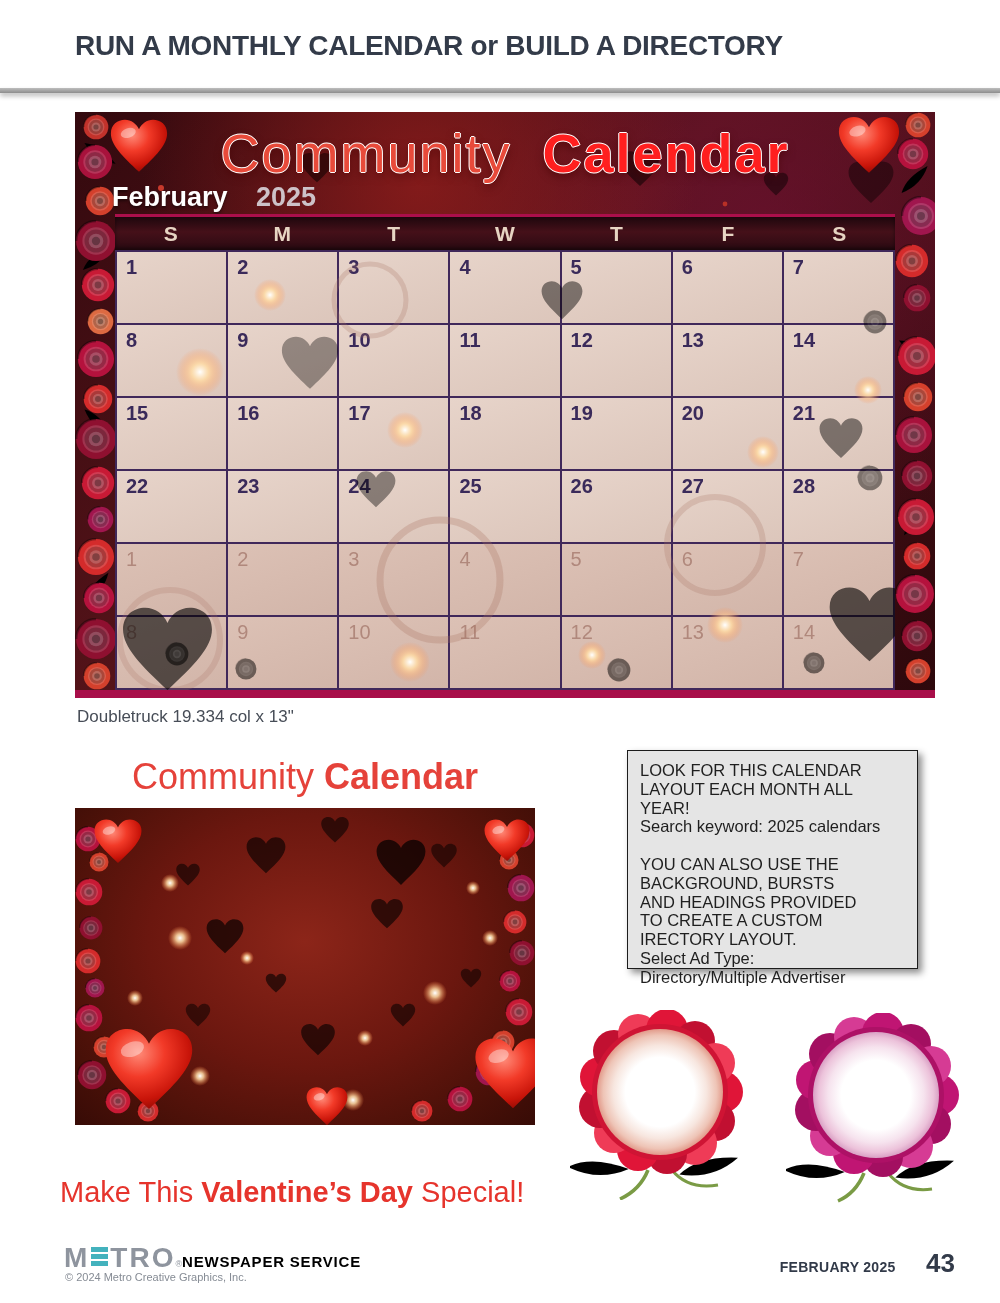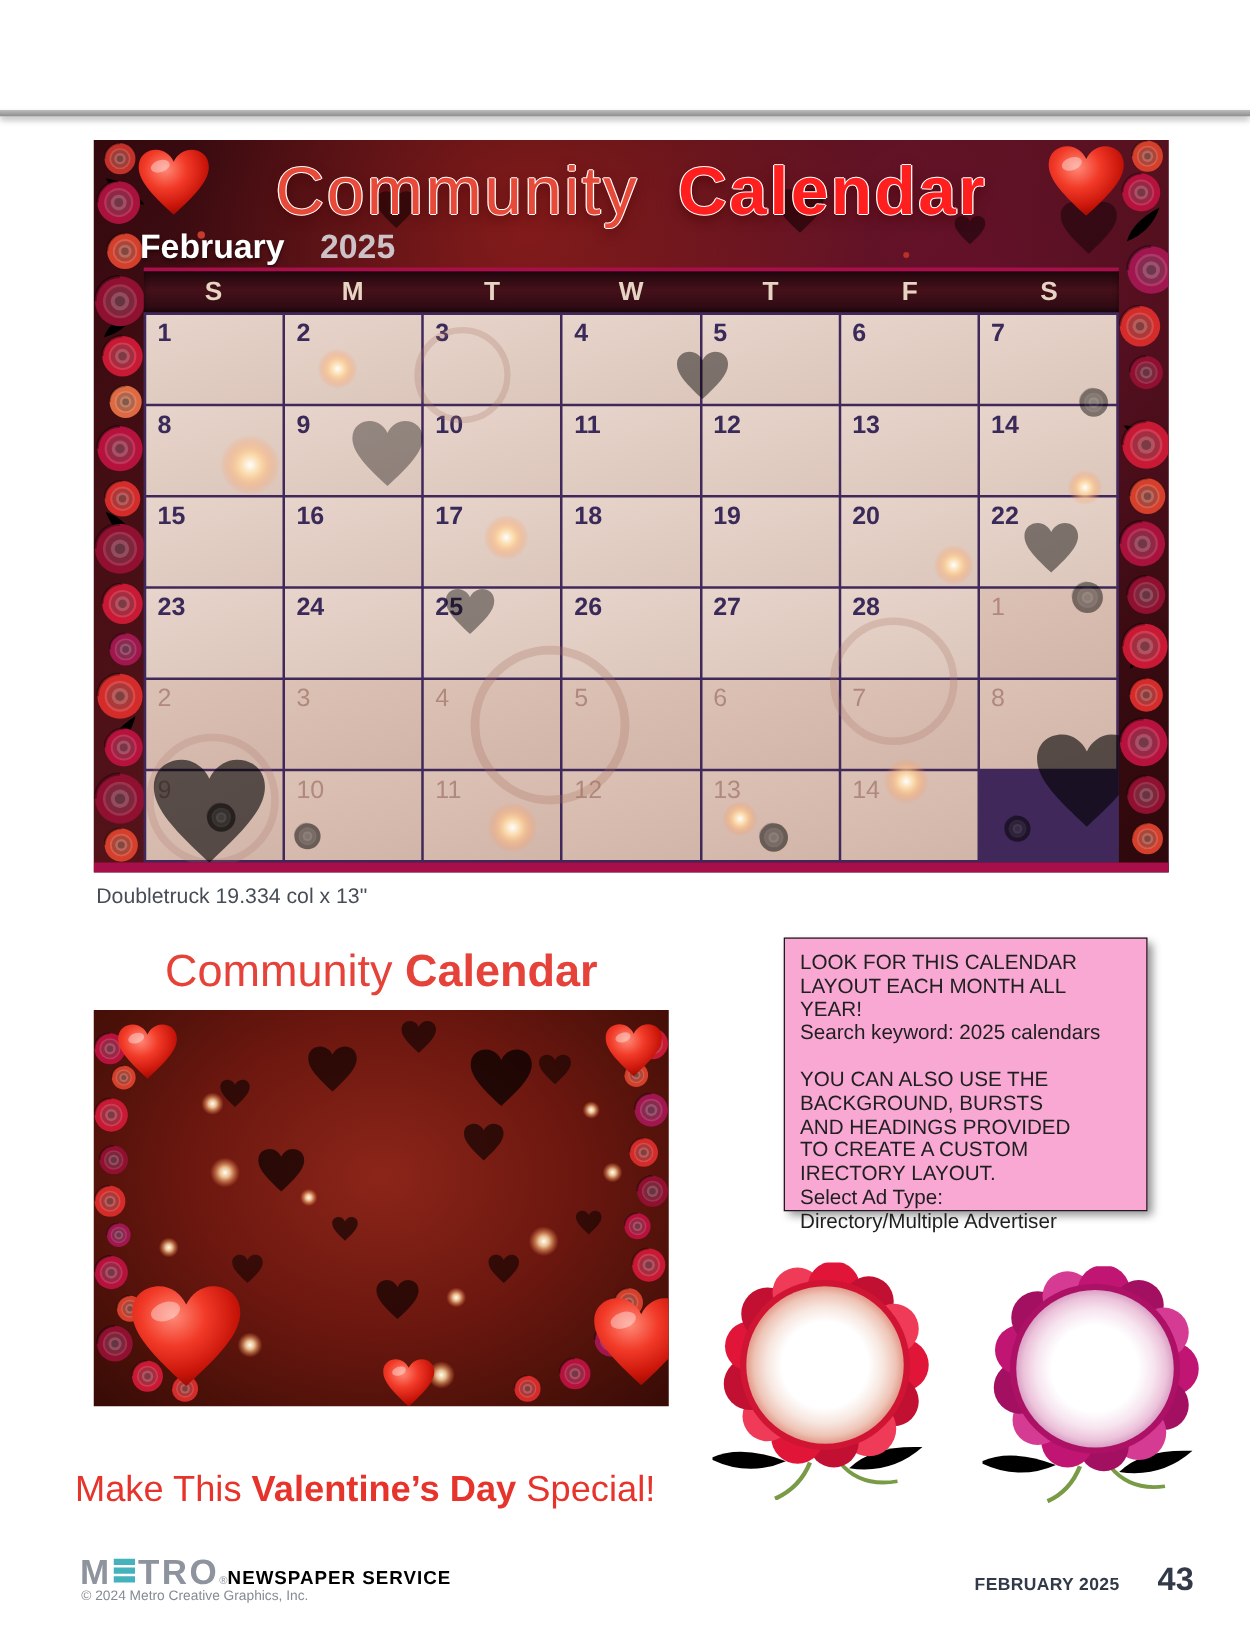--- a/index.html
+++ b/index.html
@@ -63,21 +63,21 @@
   .valentine-bg svg { position:absolute; left:0; top:0; }
   .promo-line1 { position:absolute; left:75px; top:1131px; width:460px; text-align:center;
     font-size:36px; color:#e6342c; white-space:nowrap; }
   .promo-line1 b { font-weight:700; }
   .promo-line2 { position:absolute; left:60px; top:1176px; width:490px; 
     font-size:29px; color:#e6342c; white-space:nowrap; }
   .promo-line2 b { font-weight:700; }
 
   
   .info-box { position:absolute; left:627px; top:750px; width:291px; height:219px;
-    background:#f9a8d4; border:1px solid #1c1c1c; box-shadow:4px 4px 7px rgba(0,0,0,.45);
+    background:#e5e5e5; border:1px solid #1c1c1c; box-shadow:4px 4px 7px rgba(0,0,0,.45);
     padding:10px 12px; }
   .info-box p { font-size:16.5px; line-height:1.14; color:#1f1f1f; white-space:pre-line; }
 
   
   .burst { position:absolute; width:180px; height:190px; }
   .burst.red { left:570px; top:1010px; }
   .burst.pink { left:786px; top:1013px; }
 
   
   .logo { position:absolute; left:64px; top:1242px; white-space:nowrap; }
@@ -138,20 +138,21 @@
       <stop offset="55%" stop-color="#ffffff"></stop>
       <stop offset="76%" stop-color="#f6e3ee"></stop>
       <stop offset="91%" stop-color="#ecc2da"></stop>
       <stop offset="100%" stop-color="#d9a0c4"></stop>
     </radialGradient>
   </defs>
 </svg>
 
 <div class="page">
 
+  <h1 class="page-title">RUN A MONTHLY CALENDAR or BUILD A DIRECTORY</h1>
   <div class="rule"></div>
 
   <div class="calendar">
 
     <svg class="cal-deco" viewBox="0 0 860 104">
       <use href="#heart" x="225" y="40" width="34" height="31" fill="#5f1430" opacity=".5"></use>
       <use href="#heart" x="545" y="38" width="40" height="37" fill="#7c1f45" opacity=".5"></use>
       <use href="#heart" x="688" y="60" width="26" height="24" fill="#8c2450" opacity=".45"></use>
       <use href="#heart" x="772" y="48" width="48" height="44" fill="#8c2450" opacity=".4"></use>
       <use href="#gheart" x="34" y="6" width="60" height="55"></use>
@@ -276,20 +277,23 @@
           <div class="cell">
             <span>18</span>
           </div>
           <div class="cell">
             <span>19</span>
           </div>
           <div class="cell">
             <span>20</span>
           </div>
           <div class="cell">
+            <span>21</span>
+          </div>
+          <div class="cell">
             <span>22</span>
           </div>
           <div class="cell">
             <span>23</span>
           </div>
           <div class="cell">
             <span>24</span>
           </div>
           <div class="cell">
             <span>25</span>

